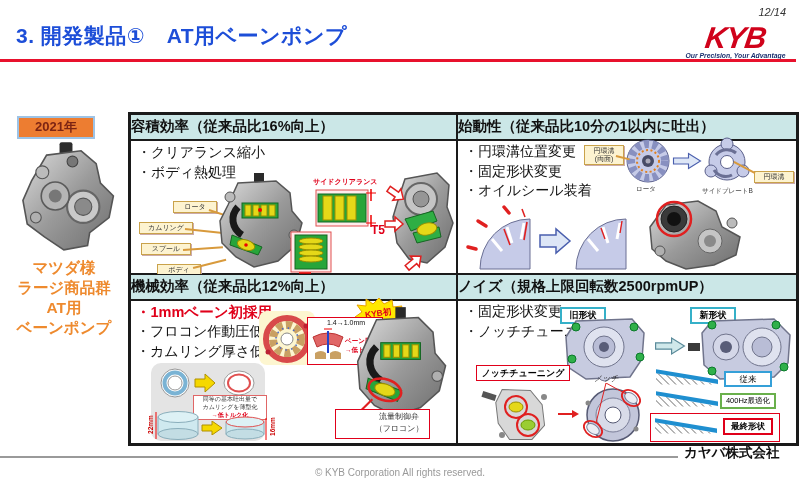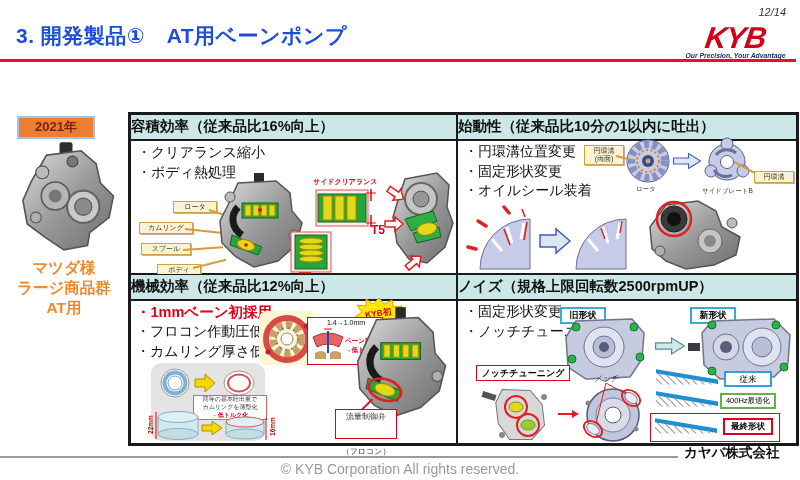--- a/index.html
+++ b/index.html
@@ -42,21 +42,21 @@
      background:repeating-linear-gradient(45deg,#b5b5b5 0 1.5px,#fff 1.5px 5px);
      clip-path:polygon(0 22%,100% 86%,0 86%);}
   .wedge-blue{position:absolute;inset:0;background:#1f8fd0;
      clip-path:polygon(0 2%,100% 58%,100% 84%,0 24%);}
   .note-box{background:#fff;border:1px solid #e06666;font-size:6px;text-align:center;line-height:1.3;color:#333;}
   .rot-label{font-size:6.5px;color:#c00;font-weight:bold;transform:rotate(-90deg);transform-origin:center;white-space:nowrap;}
   .leader{position:absolute;height:1.5px;background:#d89a3c;transform-origin:left center;}
   
   .foot-line{background:#9a9a9a;height:2px;}
   .confidential{font-size:18px;font-weight:bold;color:#666;margin-top:44px;}
-  .copyright{font-size:14px;color:#999;}
+  .copyright{font-size:10px;color:#999;margin-top:6px;}
   .company{font-size:13.5px;font-weight:bold;color:#111;}
 </style>
 </head>
 <body>
 
 <div class="slide">
 
   <div class="abs title" style="left:16px;top:22px;">3. 開発製品①　AT用ベーンポンプ</div>
   <div class="abs page-num" style="right:14px;top:6px;">12/14</div>
   <div class="abs" style="left:678px;top:24px;width:115px;text-align:center;">
@@ -82,20 +82,21 @@
     <circle cx="40" cy="52" r="13" fill="#b5b5b5" stroke="#5a5a5a" stroke-width="1.5"></circle>
     <circle cx="40" cy="52" r="6" fill="#777"></circle>
     <circle cx="28" cy="30" r="6" fill="#bbb" stroke="#555"></circle>
     <circle cx="22" cy="72" r="5" fill="#b0b0b0" stroke="#555"></circle>
     <circle cx="56" cy="20" r="5" fill="#777" stroke="#444"></circle>
   </svg>
   <div class="abs left-caption" style="left:0;top:258px;">
     <div>マツダ様</div>
     <div>ラージ商品群</div>
     <div>AT用</div>
+    <div>ベーンポンプ</div>
   </div>
 
   <div class="abs grid" style="left:128px;top:112px;width:667px;height:330px;">
 
     <div class="cell" style="left:0;top:0;width:327px;height:160px;">
       <div class="cell-head">容積効率（従来品比16%向上）</div>
       <div class="abs bullets" style="left:6px;top:28px;">
         <div>・クリアランス縮小</div>
         <div>・ボディ熱処理</div>
       </div>
@@ -317,23 +318,23 @@
         <rect x="41" y="36" width="6" height="12" fill="#e5d818" stroke="#9a8f00"></rect>
         <rect x="50" y="36" width="6" height="12" fill="#e5d818" stroke="#9a8f00"></rect>
         <rect x="59" y="36" width="6" height="12" fill="#e5d818" stroke="#9a8f00"></rect>
         <rect x="68" y="36" width="6" height="12" fill="#e5d818" stroke="#9a8f00"></rect>
         <path d="M26 68 L58 80 L54 90 L24 78 Z" fill="#27a53a" stroke="#156622"></path>
         <ellipse cx="42" cy="79" rx="10" ry="5.5" fill="#e5d818" stroke="#9a8f00" transform="rotate(18 42 79)"></ellipse>
         <ellipse cx="42" cy="79" rx="16" ry="10" fill="none" stroke="#e02020" stroke-width="2.5" transform="rotate(18 42 79)"></ellipse>
         <circle cx="92" cy="66" r="5" fill="#b0b0b0" stroke="#555"></circle>
         <line x1="30" y1="88" x2="16" y2="102" stroke="#e02020" stroke-width="2"></line>
       </svg>
-      <div class="abs box-red" style="left:204px;top:134px;width:60px;height:28px;background:#fff;text-align:center;">
+      <div class="abs box-red" style="left:204px;top:134px;width:60px;height:28px;background:#fff;text-align:center;padding-left:33px;">
         <div style="font-size:8px;line-height:13px;color:#333;">流量制御弁</div>
-        <div style="font-size:8px;line-height:11px;color:#333;margin-top:23px;">（フロコン）</div>
+        <div style="font-size:8px;line-height:11px;color:#333;">（フロコン）</div>
       </div>
     </div>
 
     <div class="cell" style="left:327px;top:160px;width:340px;height:170px;padding-left:11px;">
       <div class="cell-head">ノイズ（規格上限回転数2500rpmUP）</div>
       <div class="abs bullets" style="left:6px;top:27px;">
         <div>・固定形状変更</div>
         <div>・ノッチチューニング</div>
       </div>
       <div class="abs white-box box-cyan" style="left:102px;top:32px;width:42px;">旧形状</div>

